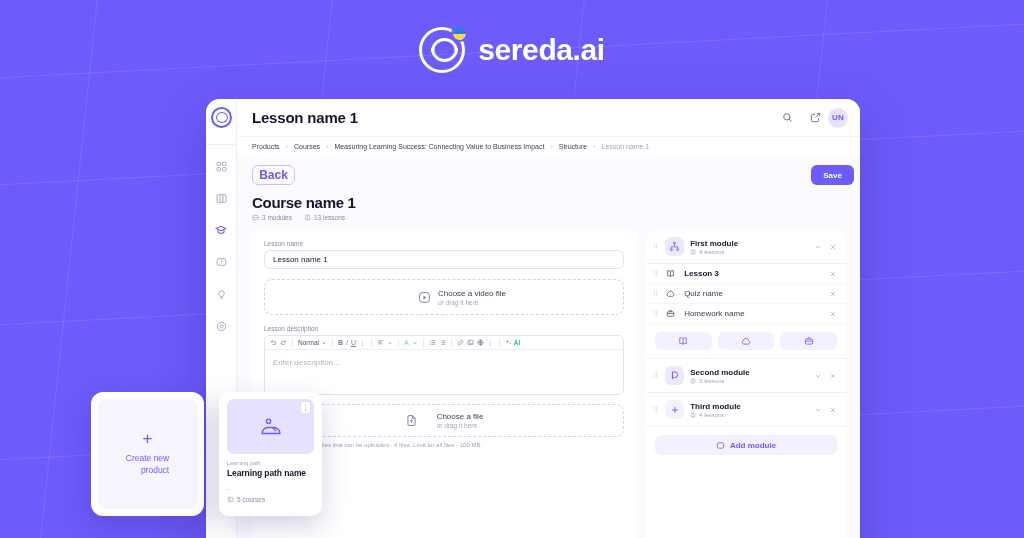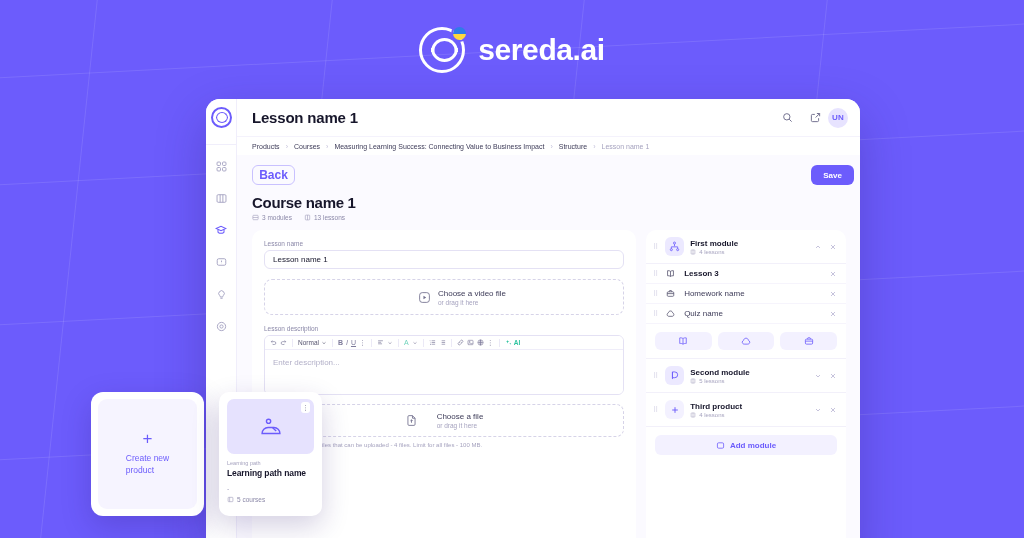--- a/index.html
+++ b/index.html
@@ -264,21 +264,21 @@
     background: #fff; border-radius: 12px;
     box-shadow: 0 10px 30px rgba(40,20,110,0.22);
     padding: 7px;
   }
   .float-create .inner {
     width: 100%; height: 100%; background: #f6f4ff; border-radius: 9px;
     display: flex; flex-direction: column; align-items: center; justify-content: center;
     gap: 6px;
   }
   .fc-plus { color: #6c5cfc; font-size: 17px; line-height: 14px; }
-  .fc-label { color: #6c5cfc; font-size: 8.5px; text-align: left; line-height: 12px; }
+  .fc-label { color: #6c5cfc; font-size: 8.5px; text-align: right; line-height: 12px; }
 
   .float-path {
     position: absolute; left: 219px; top: 392px;
     width: 103px; height: 124px;
     background: #fff; border-radius: 10px;
     box-shadow: 0 10px 28px rgba(40,20,110,0.20);
     padding: 7px 8px 8px 8px;
   }
   .fp-thumb {
     height: 55px; border-radius: 7px; background: #e6e2fe;
@@ -609,41 +609,41 @@
                   <path d="M4 4l8 8M12 4l-8 8"></path>
                 </svg>
             </span>
           </div>
 
 
           <div class="lesson-row">
             <span class="grip">⠿</span>
             <span class="lesson-icon">
               <svg width="9" height="9" viewBox="0 0 16 16" fill="none" stroke="currentColor" stroke-width="1.3">
-                  <rect x="2.2" y="5" width="11.6" height="8" rx="1.8"></rect>
-                  <path d="M5.8 5V3.8c0-.6.5-1.1 1.1-1.1h2.2c.6 0 1.1.5 1.1 1.1V5"></path>
-                  <path d="M2.2 8.2h11.6"></path>
+                  <path d="M5.2 13c-1.8 0-3.2-1.4-3.2-3.1 0-1.4.9-2.6 2.2-3C4.4 5 6 3.5 8 3.5s3.6 1.5 3.8 3.4c1.3.4 2.2 1.6 2.2 3 0 1.7-1.4 3.1-3.2 3.1z"></path>
                 </svg>
             </span>
-            <span class="lesson-name">Homework name</span>
+            <span class="lesson-name">Quiz name</span>
             <span class="row-act">
               <svg width="8" height="8" viewBox="0 0 16 16" fill="none" stroke="currentColor" stroke-width="1.5">
                   <path d="M4 4l8 8M12 4l-8 8"></path>
                 </svg>
             </span>
           </div>
 
           <div class="lesson-row">
             <span class="grip">⠿</span>
             <span class="lesson-icon">
               <svg width="9" height="9" viewBox="0 0 16 16" fill="none" stroke="currentColor" stroke-width="1.3">
-                  <path d="M5.2 13c-1.8 0-3.2-1.4-3.2-3.1 0-1.4.9-2.6 2.2-3C4.4 5 6 3.5 8 3.5s3.6 1.5 3.8 3.4c1.3.4 2.2 1.6 2.2 3 0 1.7-1.4 3.1-3.2 3.1z"></path>
+                  <rect x="2.2" y="5" width="11.6" height="8" rx="1.8"></rect>
+                  <path d="M5.8 5V3.8c0-.6.5-1.1 1.1-1.1h2.2c.6 0 1.1.5 1.1 1.1V5"></path>
+                  <path d="M2.2 8.2h11.6"></path>
                 </svg>
             </span>
-            <span class="lesson-name">Quiz name</span>
+            <span class="lesson-name">Homework name</span>
             <span class="row-act">
               <svg width="8" height="8" viewBox="0 0 16 16" fill="none" stroke="currentColor" stroke-width="1.5">
                   <path d="M4 4l8 8M12 4l-8 8"></path>
                 </svg>
             </span>
           </div>
 
           <div class="type-btns">
             <div class="type-btn">
               <svg width="10" height="10" viewBox="0 0 16 16" fill="none" stroke="currentColor" stroke-width="1.3">
@@ -698,21 +698,21 @@
           </div>
 
           <div class="mod-row">
             <div class="grip">⠿</div>
             <div class="mod-icon" style="background:#f3f1ff">
               <svg width="10" height="10" viewBox="0 0 16 16" fill="none" stroke="currentColor" stroke-width="1.5">
                   <path d="M8 3.5v9M3.5 8h9"></path>
                 </svg>
             </div>
             <div class="mod-texts">
-              <div class="mod-name">Third product</div>
+              <div class="mod-name">Third module</div>
               <div class="mod-sub">
                 <svg width="6" height="6" viewBox="0 0 16 16" fill="none" stroke="#a6a3bf" stroke-width="1.5">
                     <rect x="3" y="2.5" width="10" height="11" rx="1.6"></rect>
                     <path d="M8 2.5v11"></path>
                   </svg>
                 <span>4 lessons</span>
               </div>
             </div>
             <div class="row-act">
               <span>

